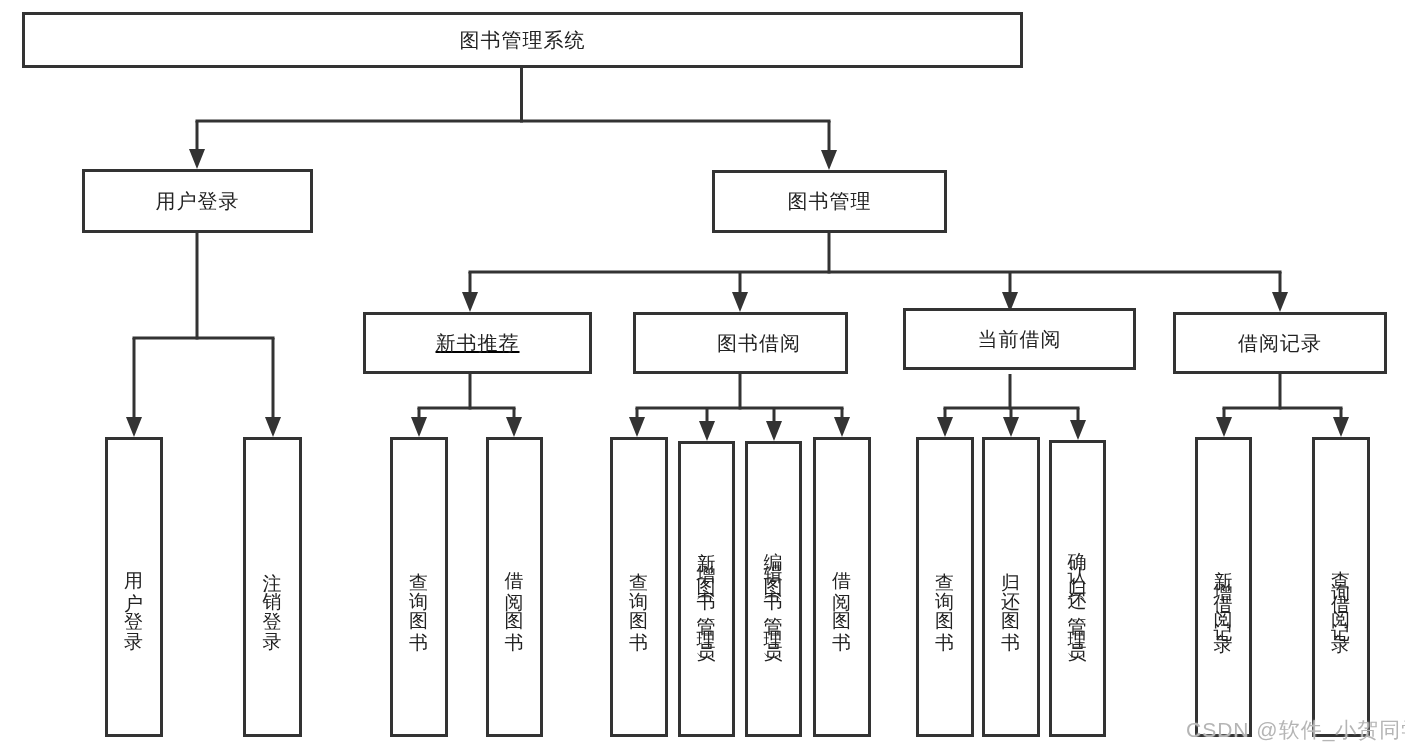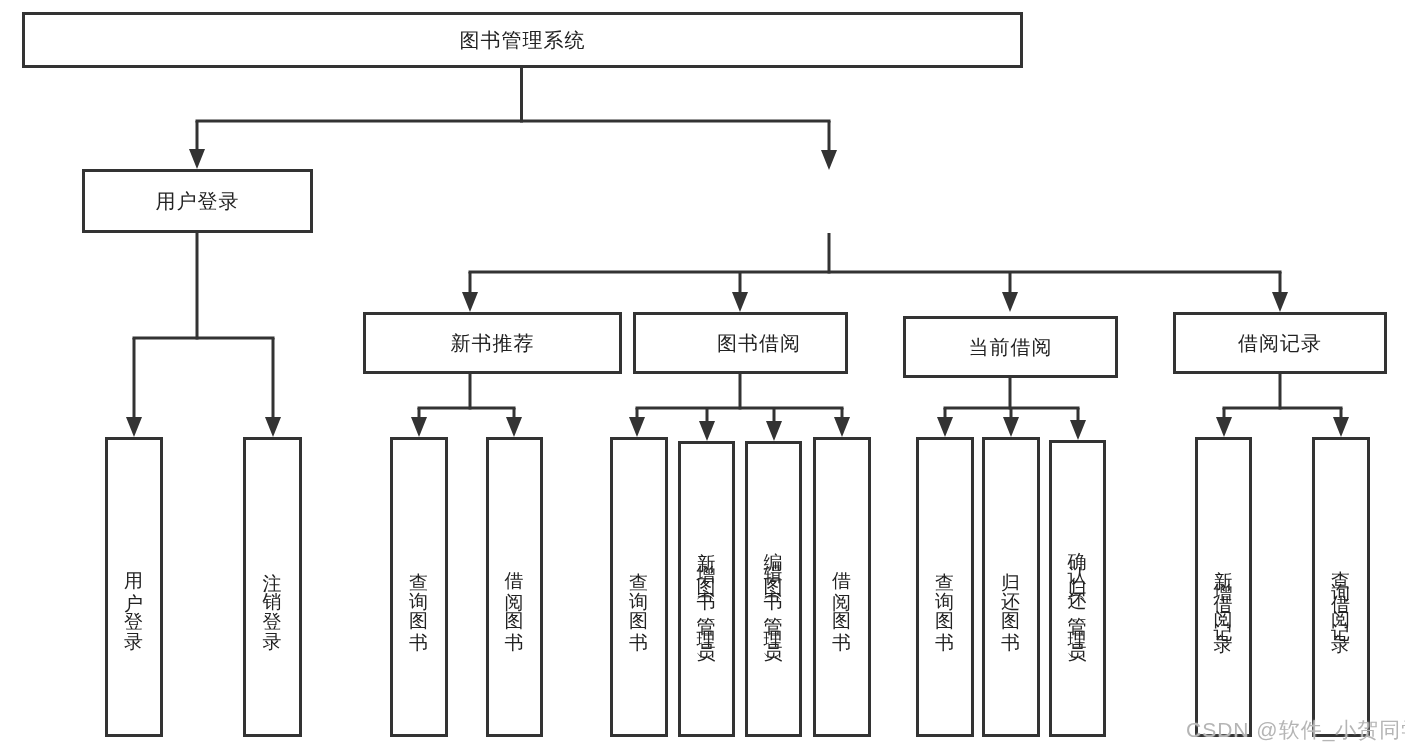--- a/index.html
+++ b/index.html
@@ -140,28 +140,31 @@
     </g>
   </svg>
 
   <div class="node" style="left:22px; top:12px; width:1001px; height:56px;">
     <span>图书管理系统</span>
   </div>
 
   <div class="node" style="left:82px; top:169px; width:231px; height:64px;">
     <span>用户登录</span>
   </div>
-
-  <div class="node" style="left:363px; top:312px; width:259px; height:62px;">
+  <div class="node" style="left:712px; top:170px; width:235px; height:63px;">
+    <span>图书管理</span>
+  </div>
+
+  <div class="node" style="left:363px; top:312px; width:229px; height:62px;text-decoration:underline;">
     <span>新书推荐</span>
   </div>
   <div class="node" style="left:633px; top:312px; width:215px; height:62px;padding-left:37px;">
     <span>图书借阅</span>
   </div>
-  <div class="node" style="left:903px; top:316px; width:215px; height:62px;">
+  <div class="node" style="left:903px; top:308px; width:233px; height:62px;">
     <span>当前借阅</span>
   </div>
   <div class="node" style="left:1173px; top:312px; width:214px; height:62px;font-family:Liberation Mono, monospace;">
     <span>借阅记录</span>
   </div>
 
   <div class="leaf s4" style="left:105px; top:437px; width:58px; height:300px;">
     <span>用户登录</span>
   </div>
   <div class="leaf s4" style="left:243px; top:437px; width:59px; height:300px;">

